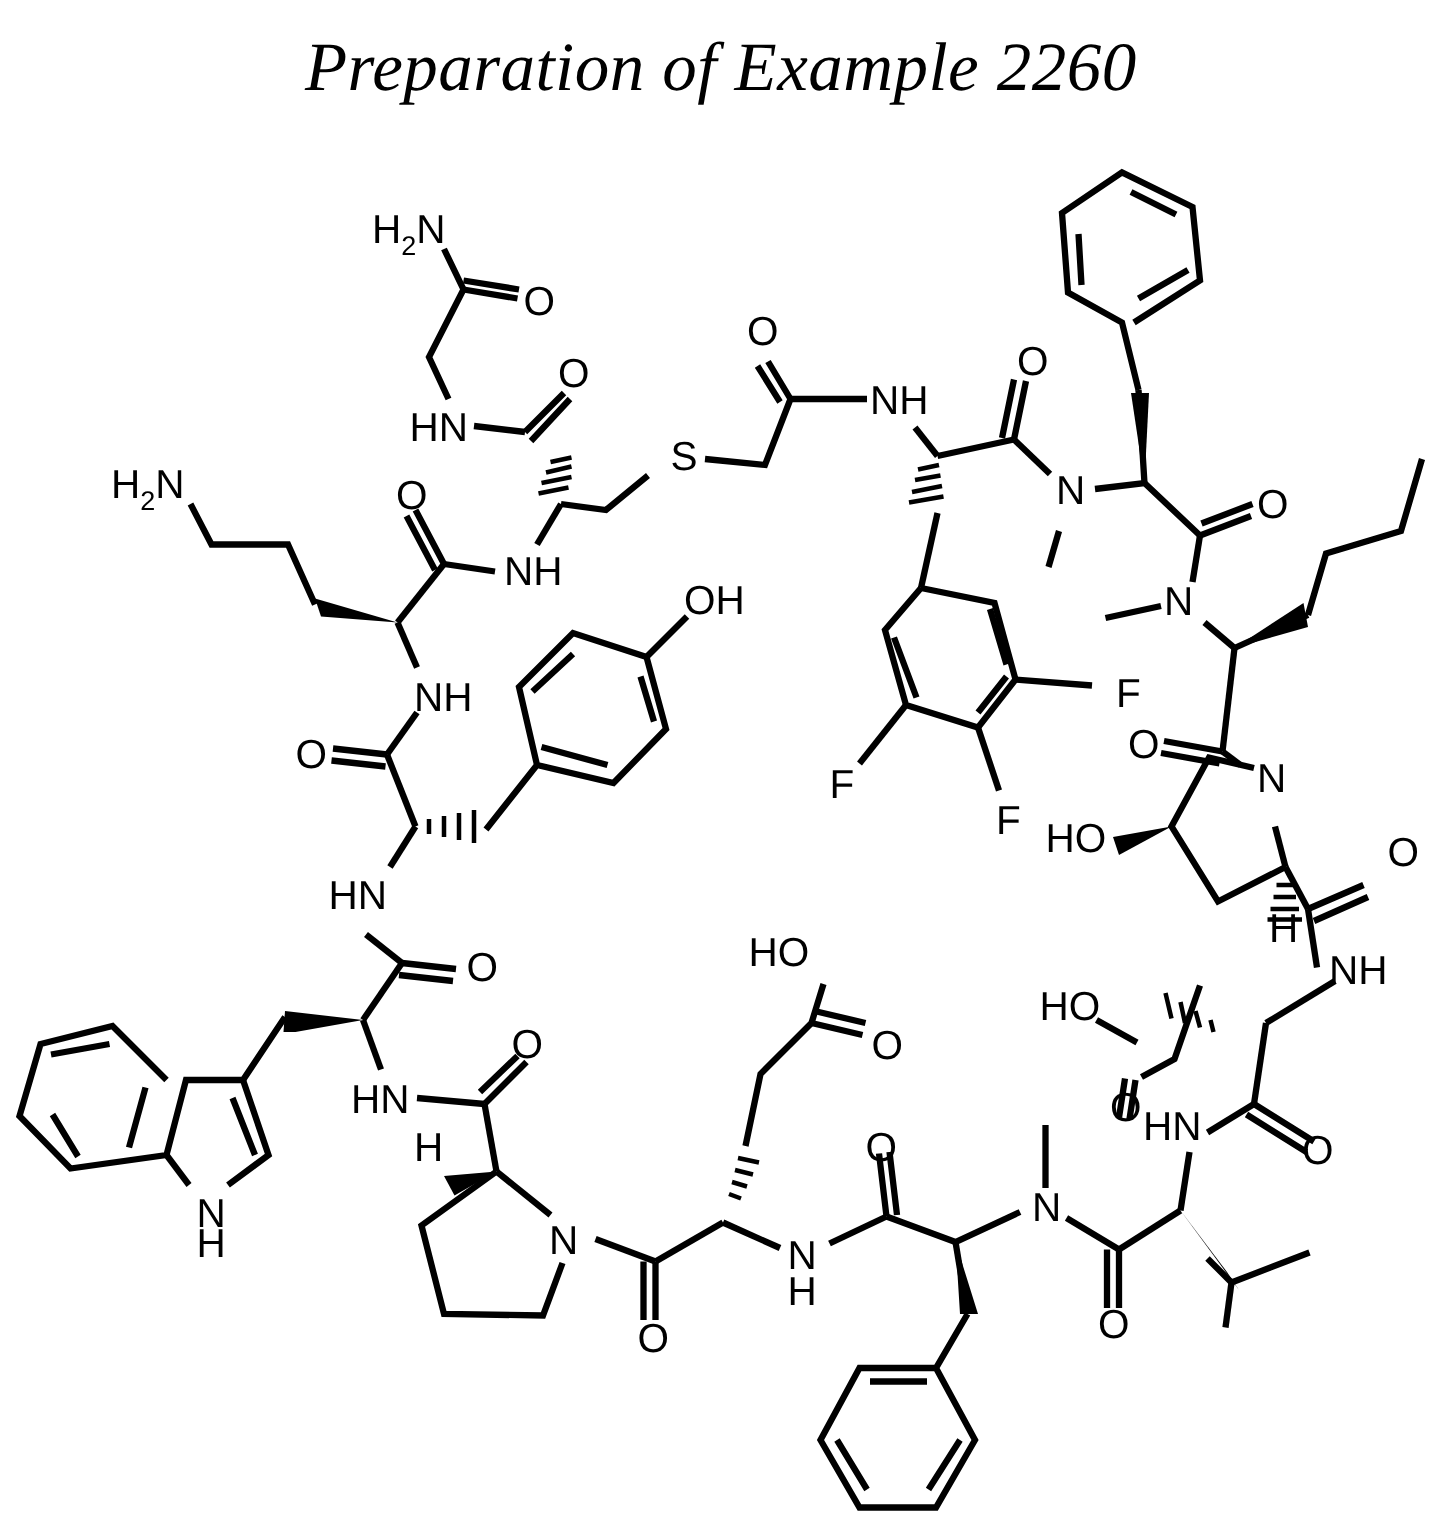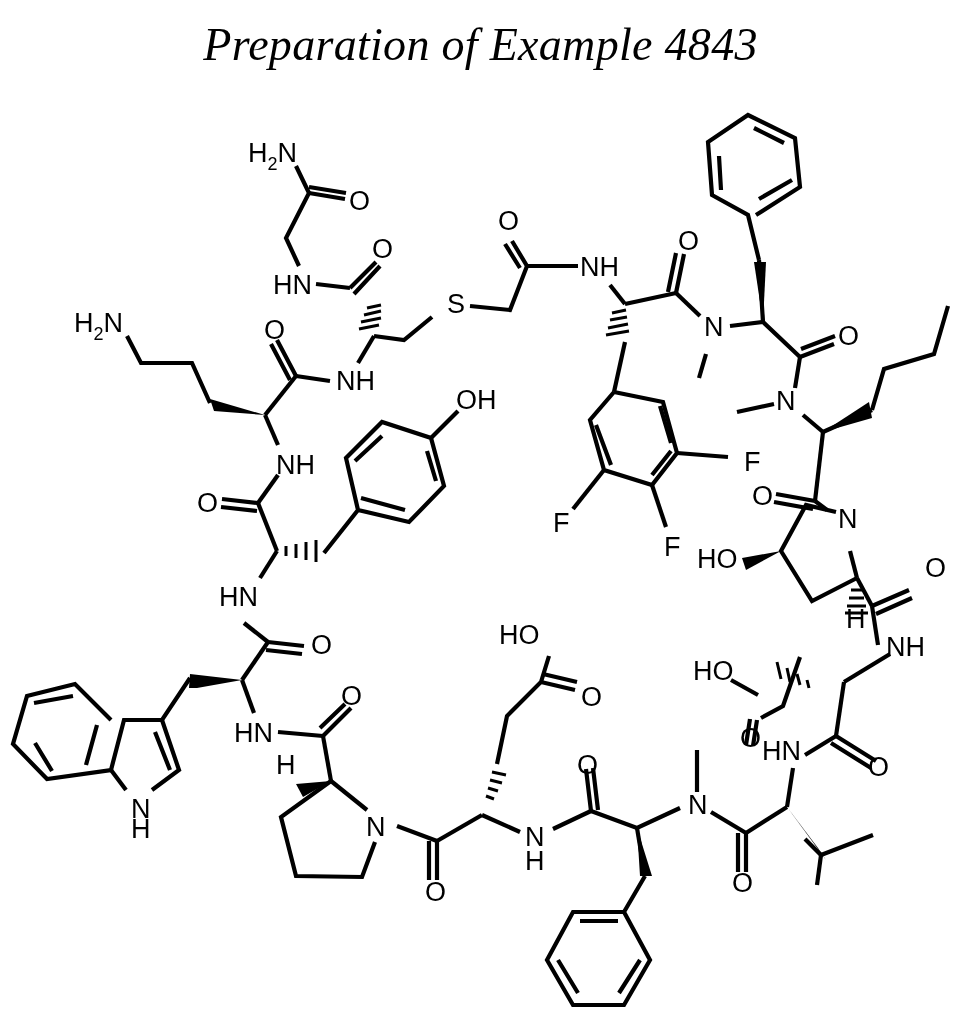--- a/index.html
+++ b/index.html
@@ -6,21 +6,21 @@
   body{width:961px;height:1019px;position:relative;overflow:hidden;}
   .title{position:absolute;left:0;top:18px;width:961px;text-align:center;
     font-family:"Liberation Serif","DejaVu Serif",serif;font-style:italic;font-size:46px;color:#000;letter-spacing:0.3px;}
   svg{position:absolute;left:0;top:0;}
   .lbl{font-family:"Liberation Sans","DejaVu Sans",sans-serif;font-size:27px;fill:#000;}
   .sub{font-size:18px;}
 </style>
 </head>
 <body>
 
-<div class="title">Preparation of Example 4843</div>
+<div class="title">Preparation of Example 2260</div>
 
 <svg width="961" height="1019" viewBox="0 0 961 1019">
   <g stroke="#000" stroke-width="4.2" fill="none" stroke-linecap="butt" stroke-linejoin="miter">
 
     <path d="M296 166 L309 193 L286 238 L299 266"></path>
     <path d="M309 193 L345 199 M309 187 L346 193"></path>
 
     <path d="M316 284 L350 288"></path>
     <path d="M350 288 L376 262 M354 294 L380 266"></path>
 

